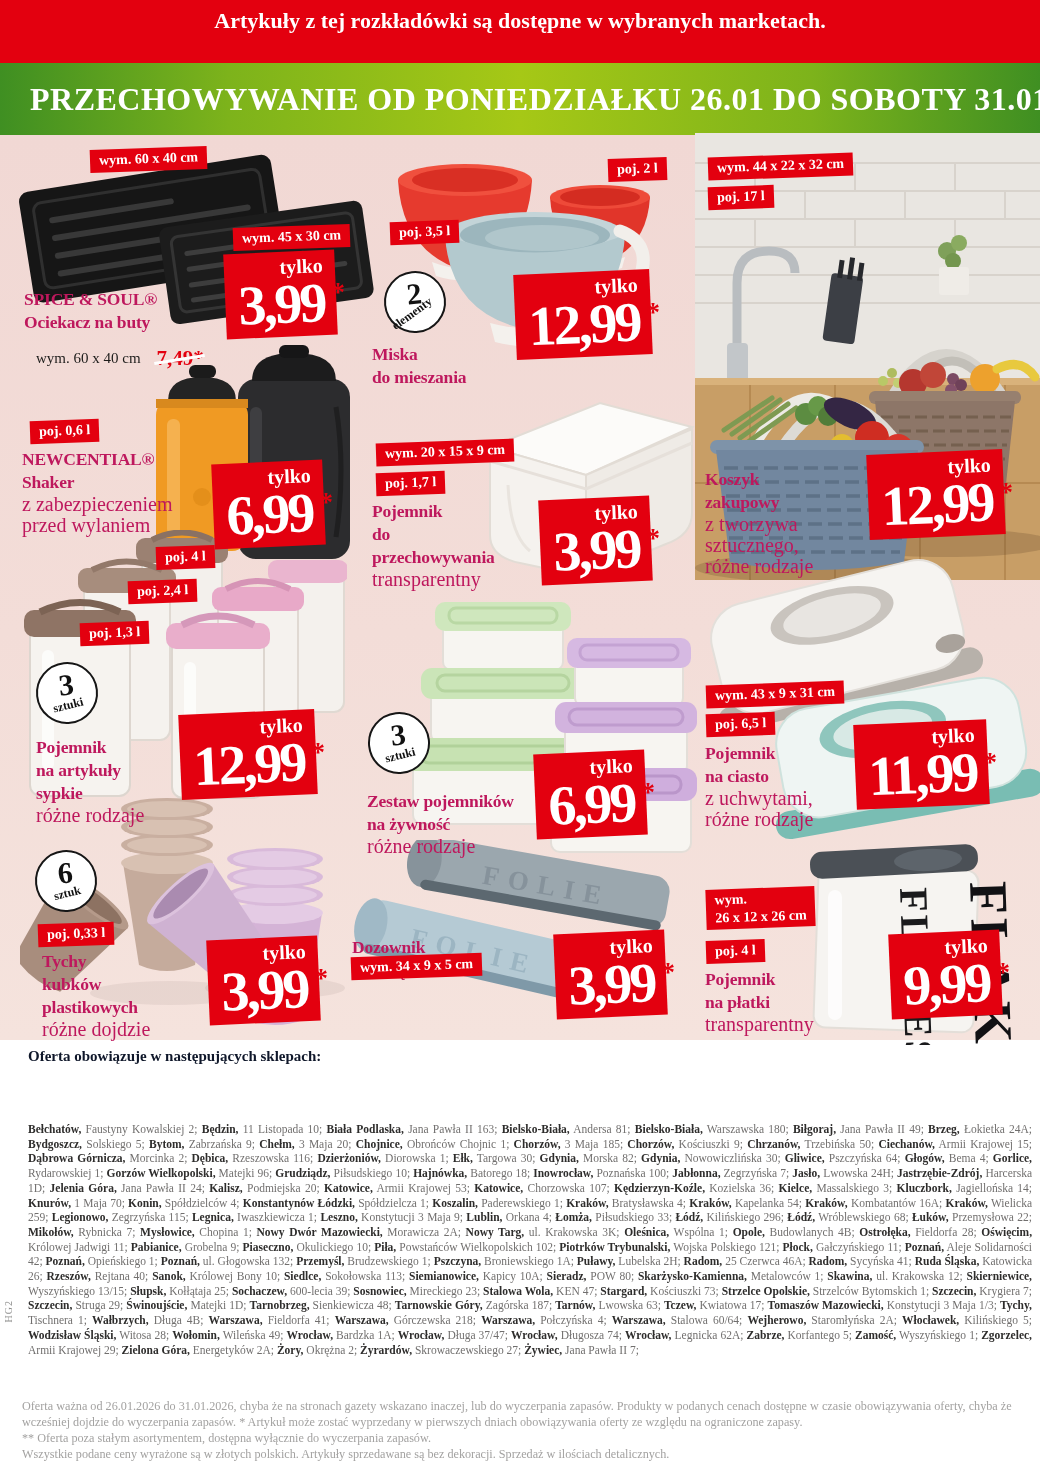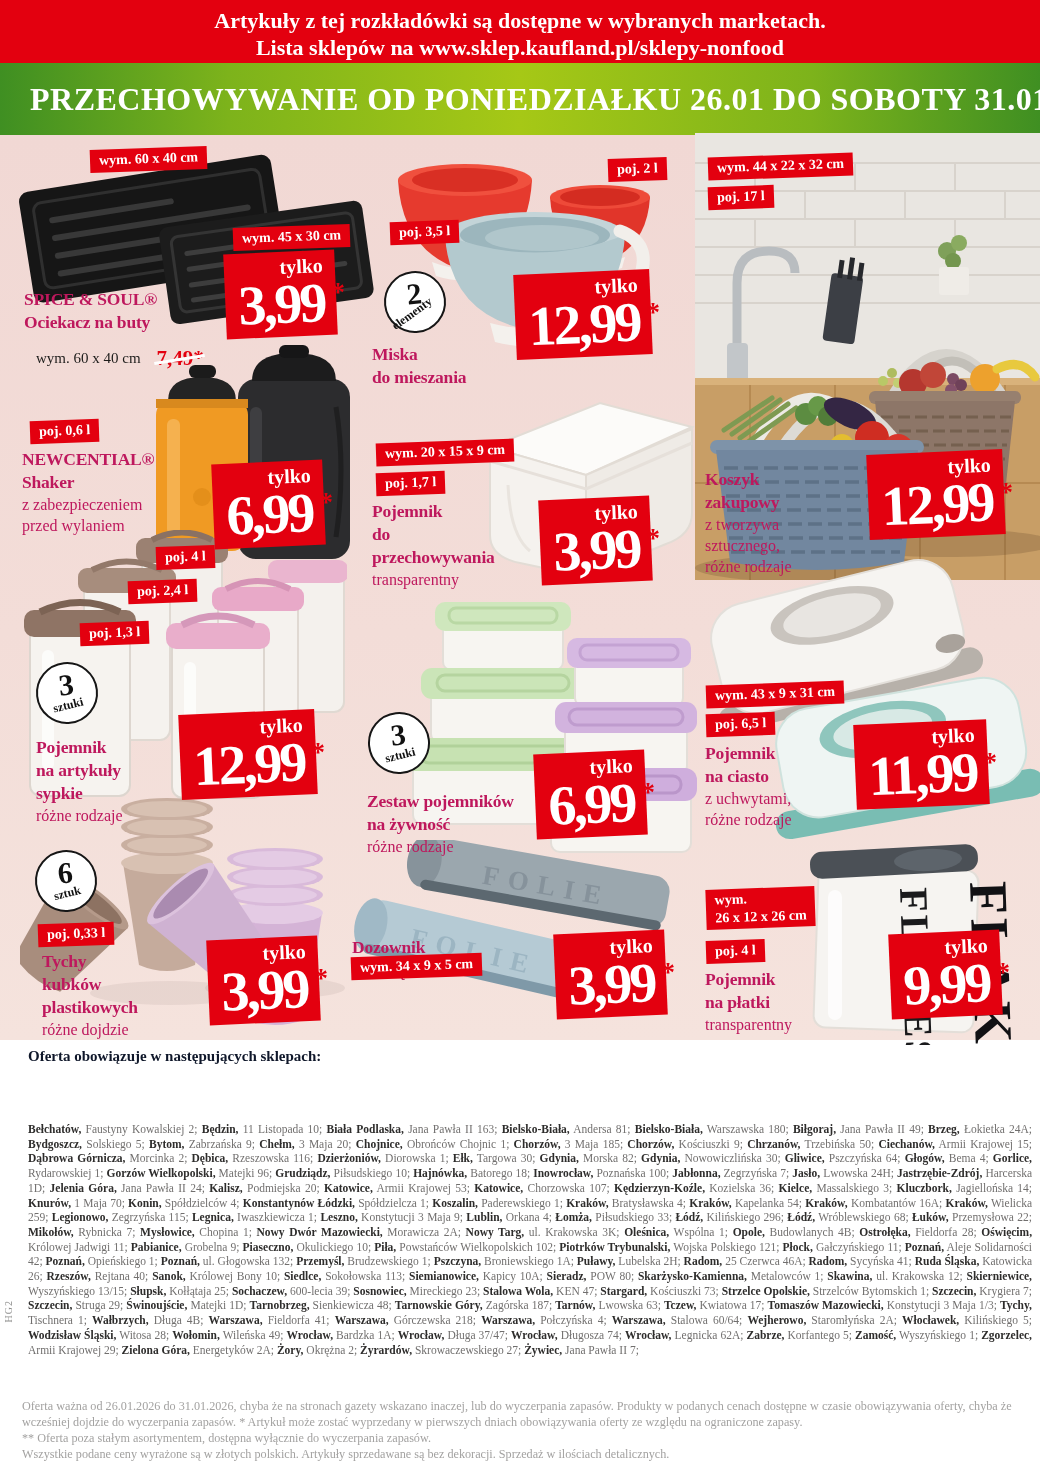--- a/index.html
+++ b/index.html
@@ -31,21 +31,21 @@
   .c-u.r8{transform:rotate(-8deg);}
   
   .price{position:absolute;z-index:6;}
   .price-box{background:#e3000f;transform:rotate(-2.5deg);padding:3px 12px 8px 13px;display:inline-block;}
   .price-tylko{color:#fff;font-size:20px;font-weight:800;text-align:right;line-height:24px;}
   .price-val{color:#fff;font-size:56px;font-weight:800;line-height:50px;letter-spacing:-3px;}
   .price-ast{position:absolute;right:-9px;top:24px;color:#e3000f;font-size:28px;font-weight:800;}
   
   .title{position:absolute;z-index:4;color:#be185d;}
   .t-bold div{font-size:17.5px;font-weight:700;line-height:23px;letter-spacing:-.2px;}
-  .t-reg div{font-size:16px;font-weight:400;line-height:21px;}
+  .t-reg div{font-size:20px;font-weight:400;line-height:21px;}
   .note{position:absolute;z-index:4;font-size:15px;color:#1d1c1a;}
   .old-price{position:relative;display:inline-block;margin-left:16px;color:#e3000f;
       font-size:21px;font-weight:800;top:2px;}
   .old-price::after{content:"";position:absolute;left:-3px;right:-1px;top:46%;height:3px;
       background:#fff;transform:rotate(-9deg);}
   .photo{position:absolute;z-index:1;}
   
   .stores-head{position:absolute;left:28px;top:1048px;font-size:15px;font-weight:700;color:#0f172a;}
   .stores-text{position:absolute;left:28px;top:1122px;width:1004px;font-size:11.5px;
       line-height:14.7px;color:#716f6e;text-align:justify;}
@@ -57,21 +57,20 @@
       line-height:16px;color:#a3a2a1;}
 </style>
 </head>
 <body>
 
 <div id="page">
 
   
   <div class="banner-red">
     <div class="l1">Artykuły z tej rozkładówki są dostępne w wybranych marketach.</div>
-    <div class="l2"><span>Lista sklepów na </span><span class="url">www.sklep.kaufland.pl/sklepy-nonfood</span></div>
   </div>
 
   
   <div class="banner-green">
     <div class="t">PRZECHOWYWANIE OD PONIEDZIAŁKU 26.01 DO SOBOTY 31.01</div>
   </div>
 
   <div class="content"></div>
 
   

